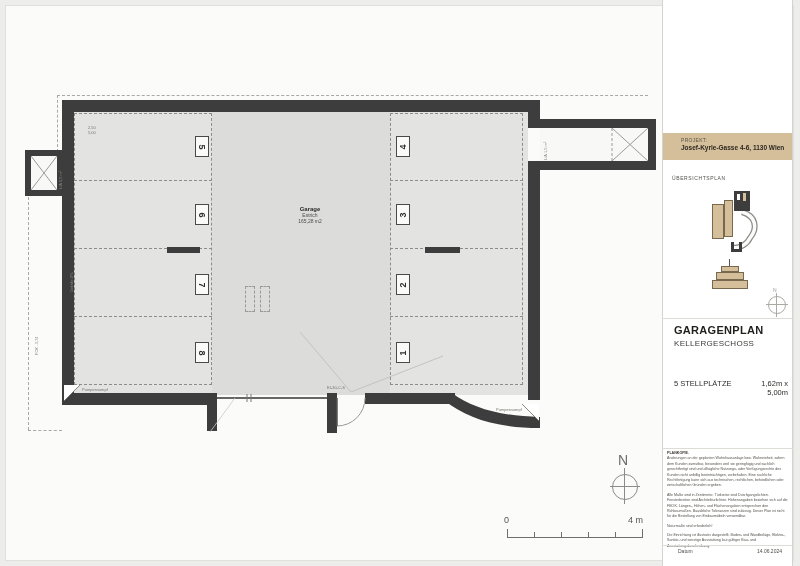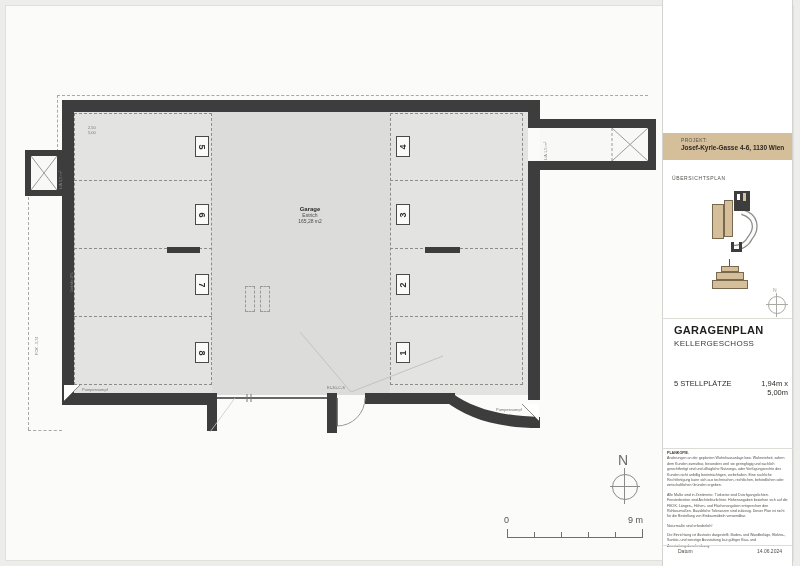--- a/index.html
+++ b/index.html
@@ -185,21 +185,21 @@
 <div class="tiny" style="left:327px; top:386px;">EI₂30-C-S</div>
 <div class="tiny" style="left:82px; top:388px; width:22px;">Pumpensumpf</div>
 <div class="tiny" style="left:496px; top:408px; width:22px;">Pumpensumpf</div>
 
 <div class="n-letter" style="left:618px; top:452px; font-size:14px;">N</div>
 <div class="n-circle" style="left:612px; top:474px; width:26px; height:26px;"></div>
 <div class="n-line" style="left:624px; top:468px; width:1px; height:36px;"></div>
 <div class="n-line" style="left:610px; top:486px; width:30px; height:1px;"></div>
 
 <div class="sb-label" style="left:504px; top:515px;">0</div>
-<div class="sb-label" style="left:628px; top:515px;">9 m</div>
+<div class="sb-label" style="left:628px; top:515px;">4 m</div>
 <div class="sb-line" style="left:507px; top:537px; width:136px; height:1px;"></div>
 <div class="sb-tick" style="left:507px; top:529px; height:9px;"></div>
 <div class="sb-tick" style="left:534px; top:532px; height:6px;"></div>
 <div class="sb-tick" style="left:561px; top:532px; height:6px;"></div>
 <div class="sb-tick" style="left:588px; top:532px; height:6px;"></div>
 <div class="sb-tick" style="left:615px; top:532px; height:6px;"></div>
 <div class="sb-tick" style="left:642px; top:529px; height:9px;"></div>
 
 <div class="panel"></div>
 
@@ -234,21 +234,21 @@
 <div class="n-letter" style="left:773px; top:287px; font-size:5px; color:#9a9a95;">N</div>
 <div class="n-circle" style="left:768px; top:296px; width:18px; height:18px; border-color:#aaaaa5;"></div>
 <div class="n-line" style="left:776px; top:293px; width:1px; height:24px; background:#aaaaa5;"></div>
 <div class="n-line" style="left:766px; top:304px; width:22px; height:1px; background:#aaaaa5;"></div>
 
 <div class="p-divider" style="top:318px;"></div>
 
 <div class="tb-title">GARAGENPLAN</div>
 <div class="tb-sub">KELLERGESCHOSS</div>
 <div class="tb-stalls">5 STELLPLÄTZE</div>
-<div class="tb-size">1,94m x 5,00m</div>
+<div class="tb-size">1,62m x 5,00m</div>
 
 <div class="p-divider" style="top:448px;"></div>
 
 <div class="notes">
   <div class="nh">PLANKOPIE.</div>
   <p>Änderungen an der geplanten Wohnhausanlage bzw. Wohneinheit, sofern dem Kunden zumutbar, besonders weil sie geringfügig und sachlich gerechtfertigt sind und alltägliche Nutzungs- oder Verfügungsrechte des Kunden nicht unbillig beeinträchtigen, vorbehalten. Eine sachliche Rechtfertigung kann sich aus technischen, rechtlichen, behördlichen oder wirtschaftlichen Gründen ergeben.</p>
   <p>Alle Maße sind in Zentimeter. Türkreise sind Durchgangslichten. Fensterbreiten sind Architekturlichten. Höhenangaben beziehen sich auf die FBOK. Längen-, Höhen- und Flächenangaben entsprechen den Rohbaumaßen. Bauübliche Toleranzen sind zulässig. Dieser Plan ist nicht für die Bestellung von Einbaumöbeln verwendbar.</p>
   <p>Naturmaße sind erforderlich!</p>
   <p>Die Einrichtung ist illustrativ dargestellt. Boden- und Wandbeläge, Elektro-, Sanitär- und sonstige Ausstattung laut gültiger Bau- und Ausstattungsbeschreibung.</p>
 </div>

